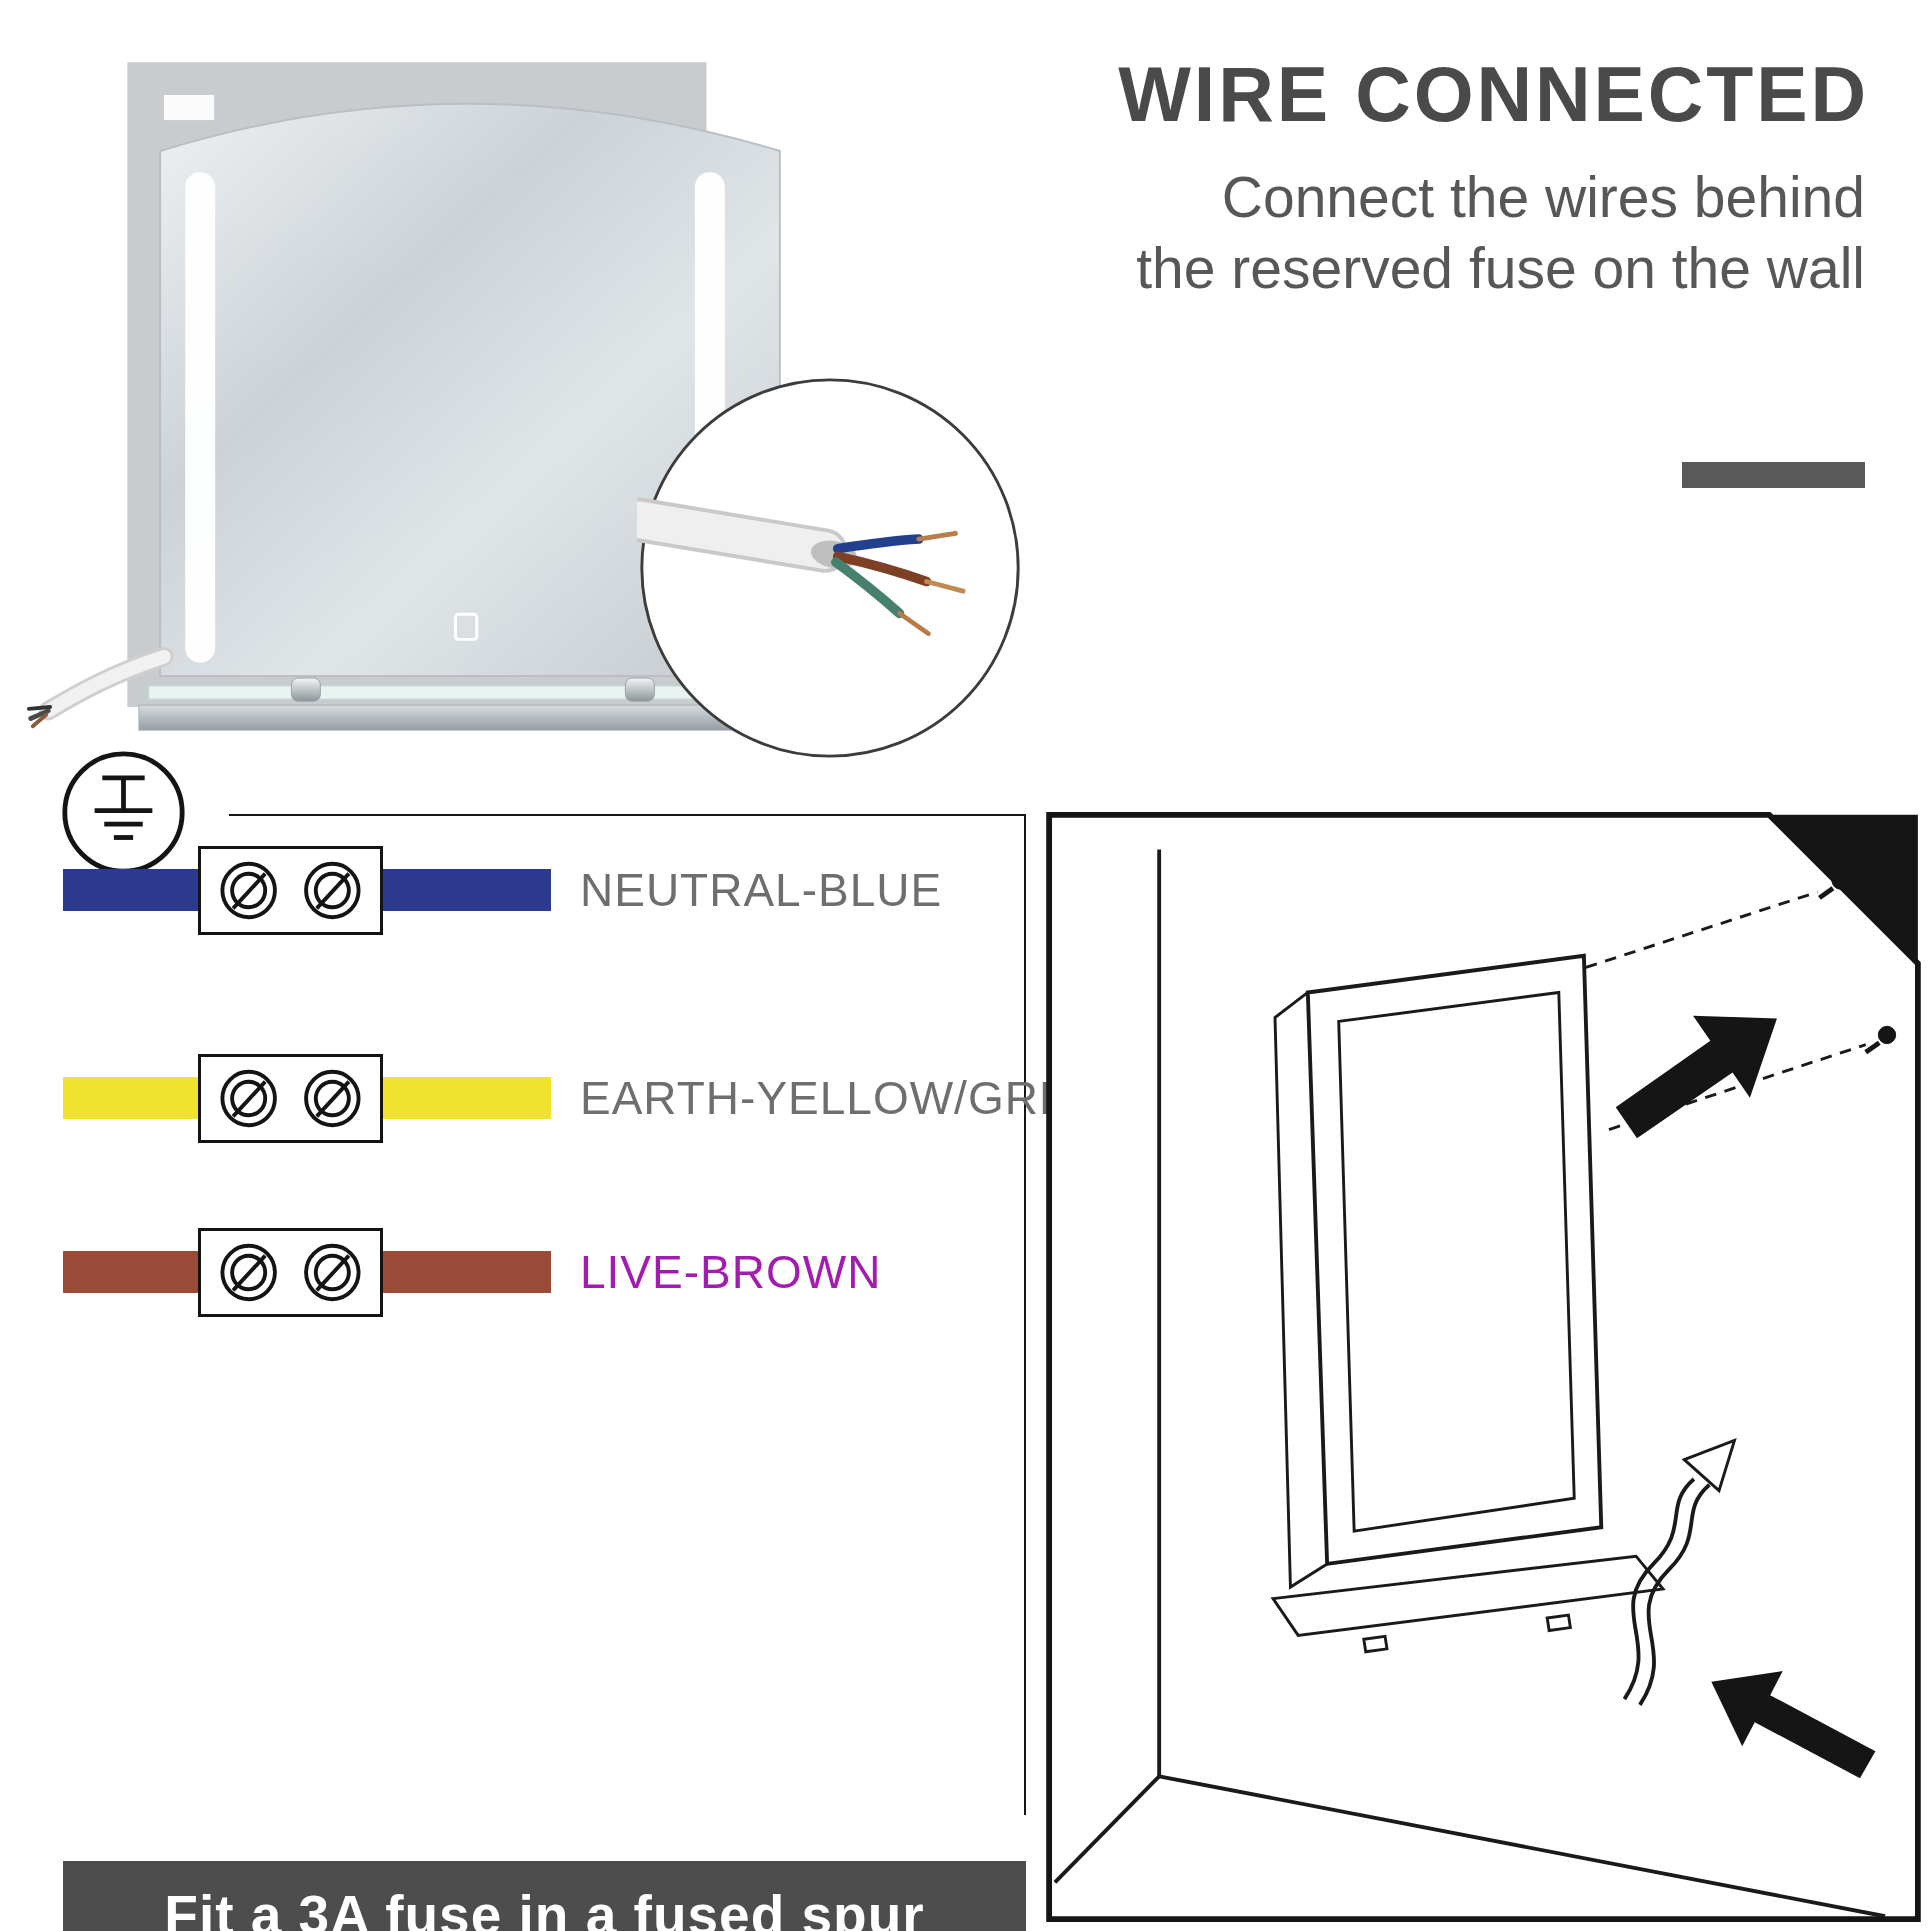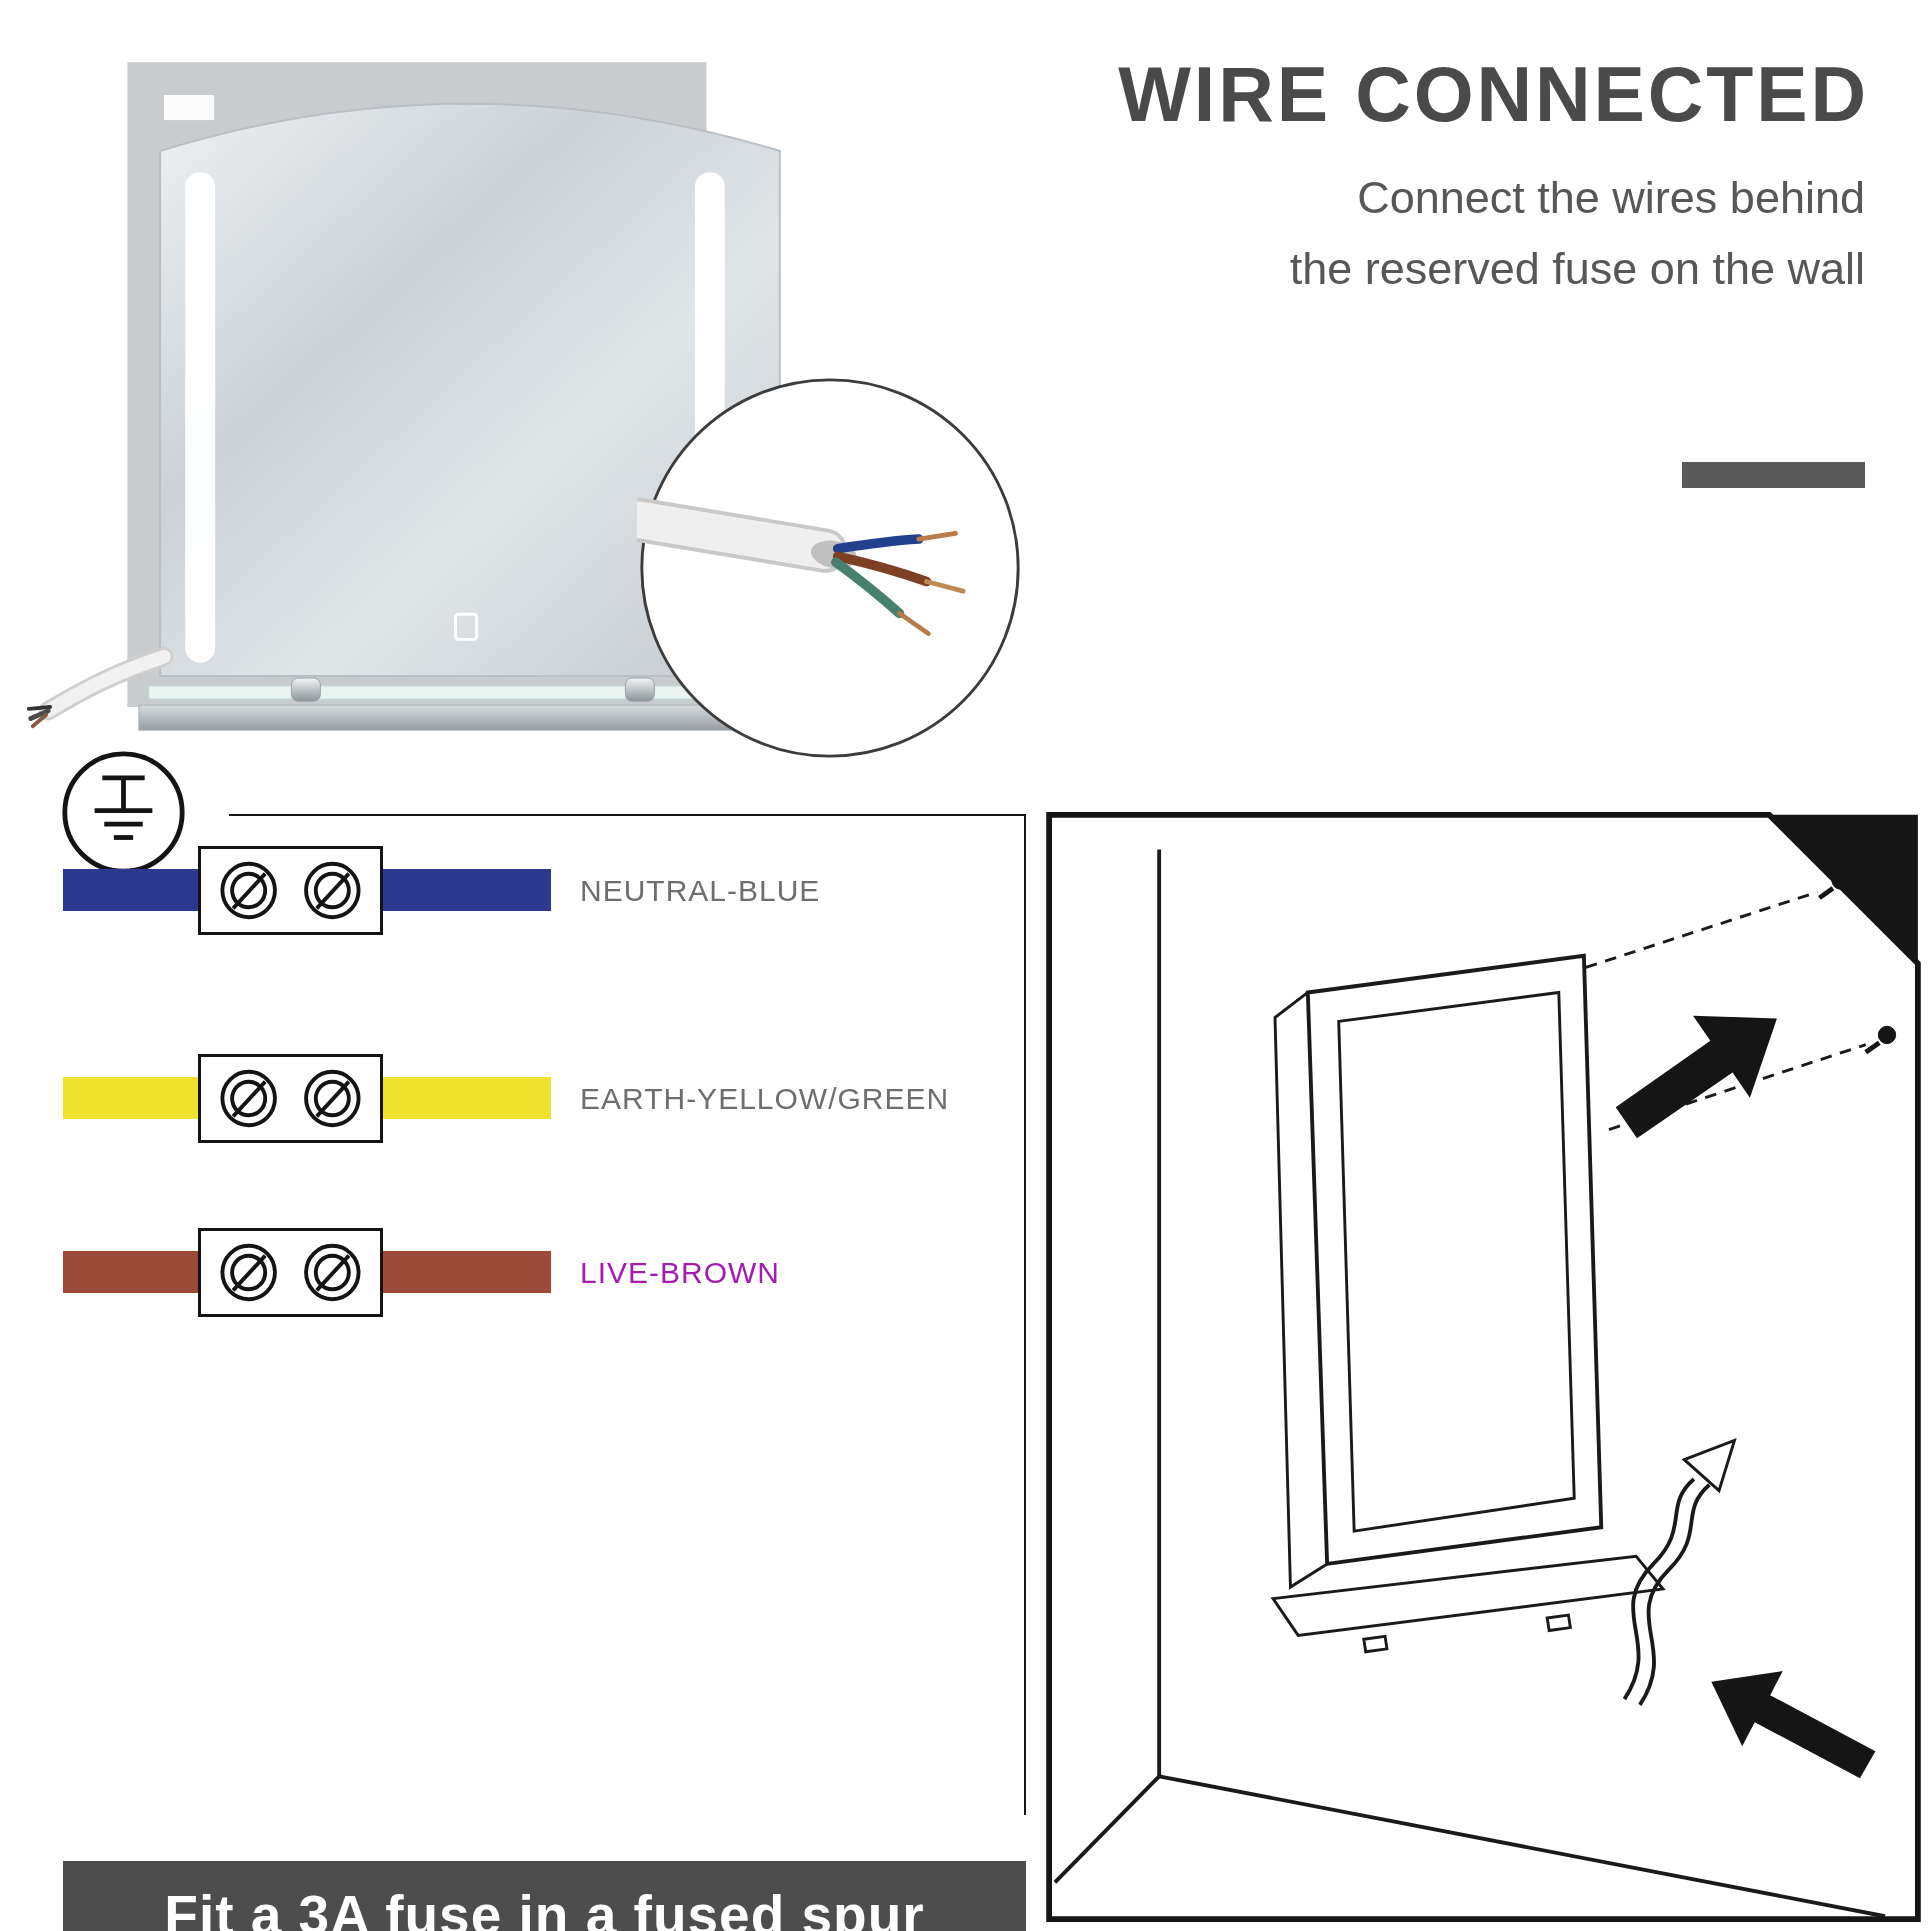--- a/index.html
+++ b/index.html
@@ -8,21 +8,21 @@
     font-family:"Liberation Sans",sans-serif;
   }
   .abs{position:absolute;}
   
   .headline{
     top:50px;right:62px;width:1159px;text-align:right;
     font-size:77px;font-weight:bold;letter-spacing:2.9px;color:#4a4a4a;
   }
   .sub{
     top:162px;right:66px;width:1159px;text-align:right;
-    font-size:45px;line-height:71px;color:#575757;
+    font-size:57px;line-height:71px;color:#575757;
   }
   .accent-bar{top:462px;right:66px;width:183px;height:26px;background:#595959;}
   
   .mirror-svg{left:19.3px;top:39px;width:763px;height:695px;}
   .zoom-svg{left:637px;top:375px;width:386px;height:386px;}
   .mount-svg{left:1045px;top:811px;width:877px;height:1112px;}
   .ground-svg{left:60px;top:749px;width:127px;height:127px;}
   
   .diagram-frame{
     left:229px;top:814px;width:795px;height:999px;
@@ -30,21 +30,21 @@
   }
   .wire-row{left:63px;width:966px;height:89px;}
   .wire-bar{position:absolute;left:0;top:23px;width:488px;height:42px;background:#888;}
   .terminal{
     position:absolute;left:135px;top:0;width:185px;height:89px;
     background:#ffffff;border:3.9px solid #141414;box-sizing:border-box;
   }
   .terminal svg{width:100%;height:100%;display:block;}
   .wire-label{
     position:absolute;left:517px;top:0;height:89px;line-height:89px;
-    font-size:30px;letter-spacing:1px;color:#6e6e6e;white-space:nowrap;
+    font-size:46px;letter-spacing:1px;color:#6e6e6e;white-space:nowrap;
   }
   .banner{
     left:63px;top:1813px;width:963px;height:108px;background:#4d4d4d;
     display:flex;align-items:center;justify-content:center;margin-top:48px;
   }
   .banner span{color:#ffffff;font-size:55px;font-weight:bold;letter-spacing:1px;}
 </style>
 </head>
 <body>
 

